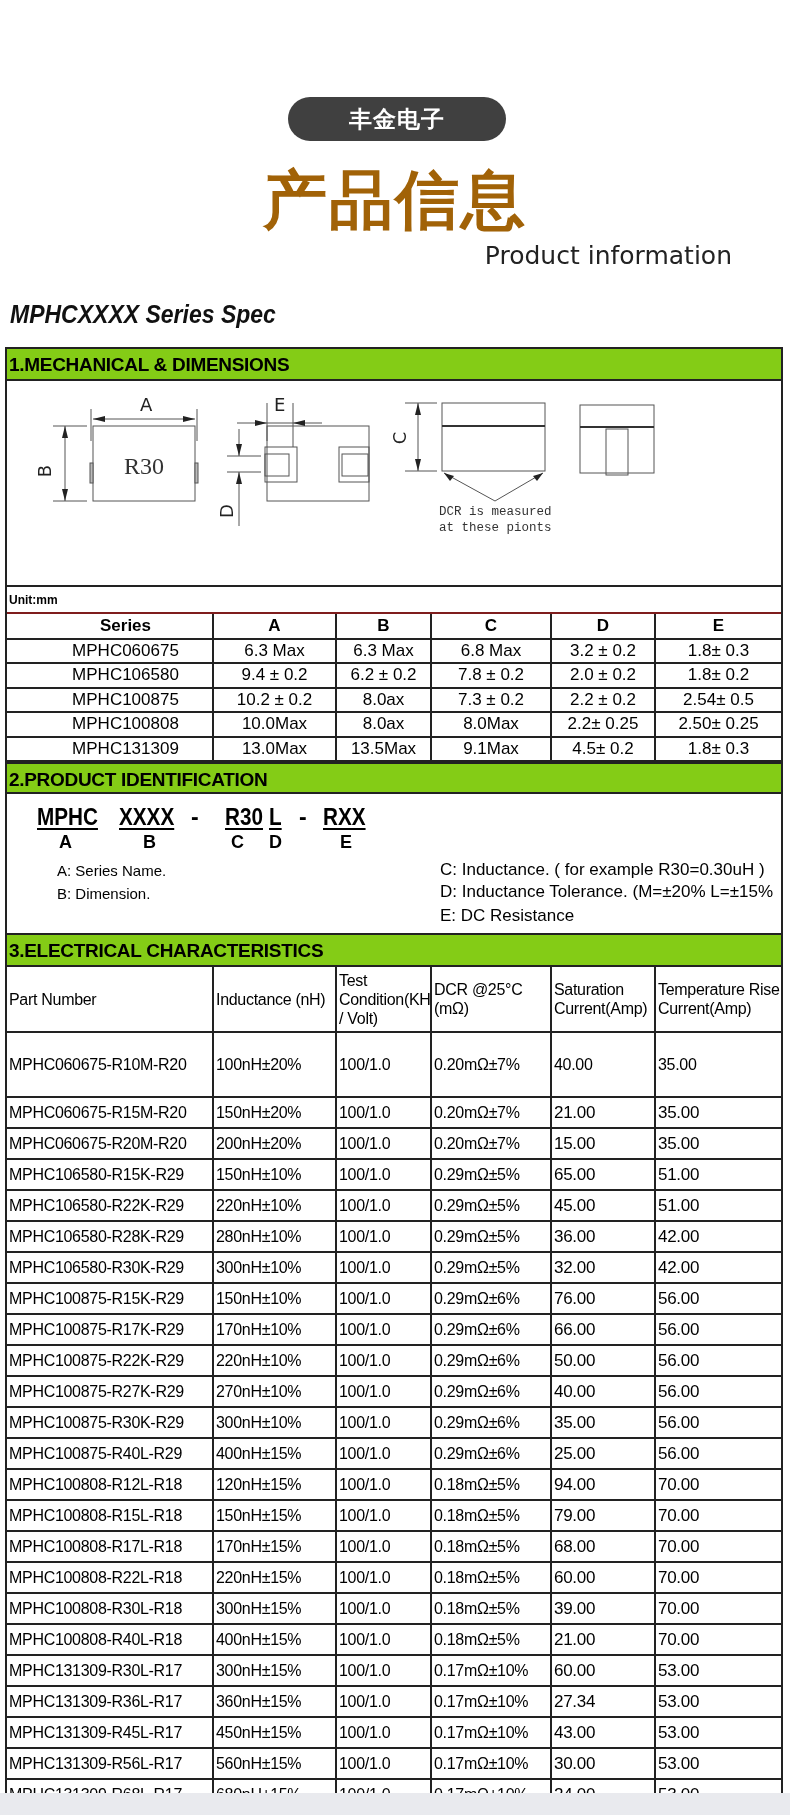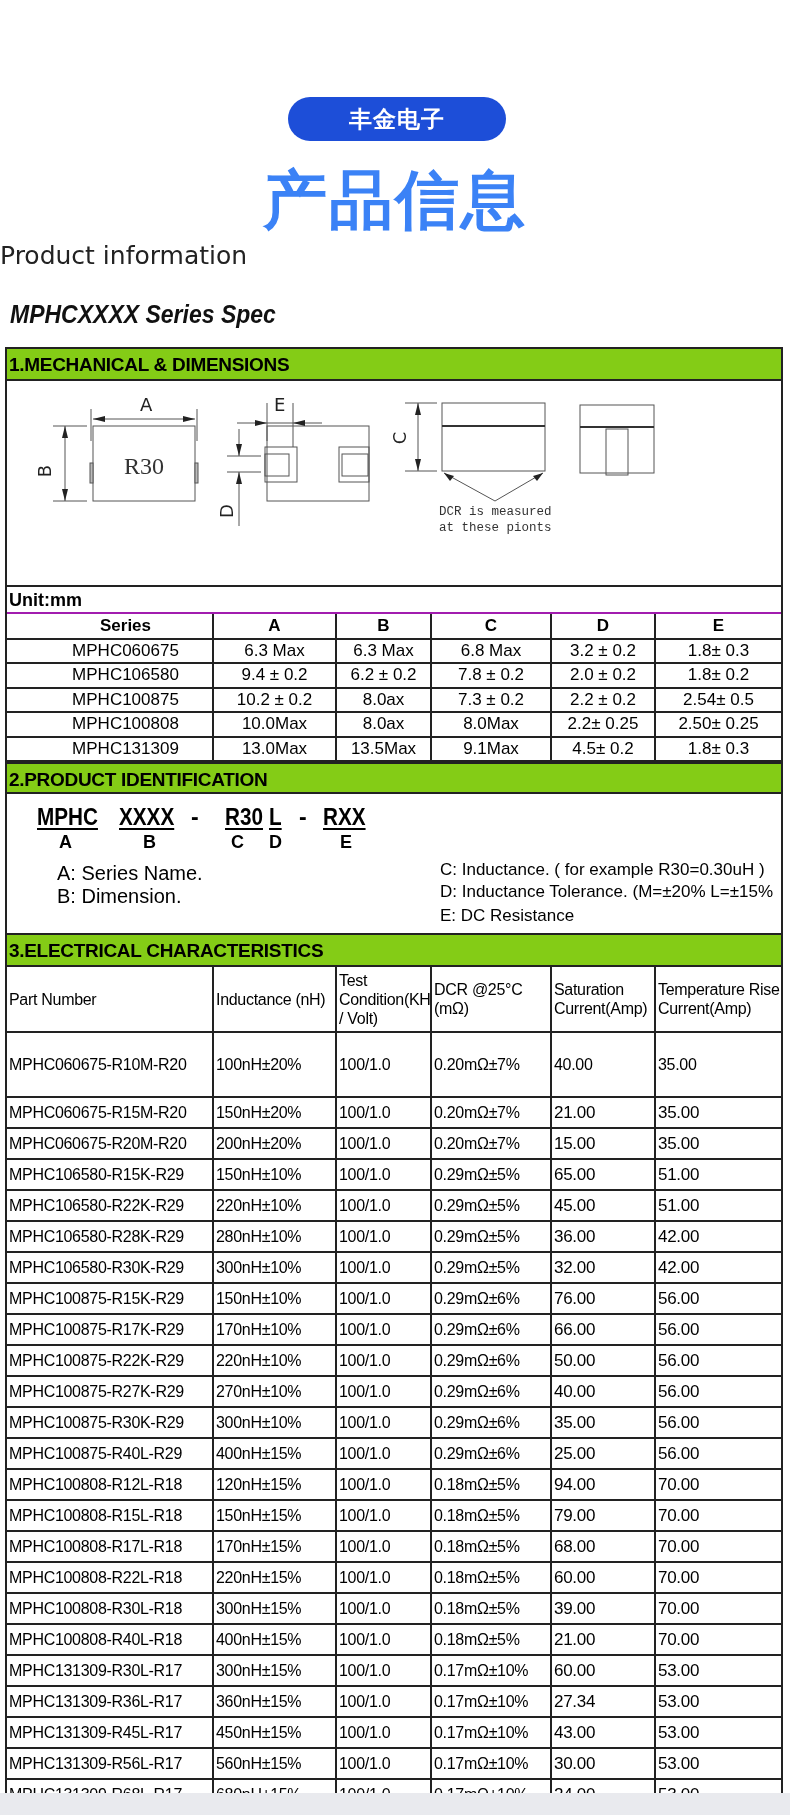--- a/index.html
+++ b/index.html
@@ -1,32 +1,32 @@
 <!DOCTYPE html>
 <html><head>
 <meta charset="utf-8">
 <style>
   * { box-sizing: border-box; margin: 0; padding: 0; }
   html, body { width: 790px; background: #ffffff; }
   body { position: relative; height: 1815px; font-family: "Liberation Sans", sans-serif; color: #000; overflow: hidden; }
 
   .brand-pill {
     position: absolute; left: 288px; top: 97px; width: 218px; height: 44px;
-    background: #1d4ed8; border-radius: 22px;
+    background: #404040; border-radius: 22px;
     color: #fff; font-family: "DejaVu Sans", sans-serif; font-weight: bold;
     font-size: 23px; letter-spacing: 1px;
     display: flex; align-items: center; justify-content: center;
   }
   .hero-title {
     position: absolute; left: 0; width: 790px; top: 160px; text-align: center;
     font-family: "DejaVu Sans", sans-serif; font-weight: bold; font-size: 64px;
-    color: #3b82f6; letter-spacing: 2px; line-height: 80px;
+    color: #a16207; letter-spacing: 2px; line-height: 80px;
   }
   .hero-sub {
-    position: absolute; left: 0; width: 732px; top: 241px; text-align: left;
+    position: absolute; left: 0; width: 732px; top: 241px; text-align: right;
     font-family: "DejaVu Sans", sans-serif; font-size: 25px; color: #222;
   }
   .spec-title {
     position: absolute; left: 10px; top: 300px;
     font-style: italic; font-weight: bold; font-size: 25px; color: #111;
     transform: scaleX(0.92); transform-origin: left;
   }
 
   .sheet {
     position: absolute; left: 5px; top: 347px; width: 778px;
@@ -34,36 +34,36 @@
   }
   .sec-header {
     background: #84cc16; color: #000; font-weight: bold; font-size: 19px;
     height: 32px; line-height: 32px; padding-left: 2px;
     border-bottom: 2px solid #222;
     letter-spacing: -0.3px;
   }
   .drawing { height: 206px; border-bottom: 2px solid #222; position: relative; }
   .drawing svg { position: absolute; left: 0; top: 0; }
 
-  .unit-row { height: 27px; line-height: 27px; font-weight: bold; font-size: 18px; padding-left: 2px; border-bottom: 2px solid #a21caf; }
+  .unit-row { height: 27px; line-height: 27px; font-weight: bold; font-size: 12px; padding-left: 2px; border-bottom: 2px solid #7f1d1d; }
 
   table { border-collapse: collapse; width: 100%; table-layout: fixed; }
   .dim-table td, .dim-table th {
     border: 2px solid #222; text-align: center; font-size: 17px; height: 24.5px; padding: 0;
   }
   .dim-table th { font-weight: bold; }
   .dim-table tr td:first-child, .dim-table tr th:first-child { border-left: none; padding-left: 32px; }
   .dim-table tr td:last-child, .dim-table tr th:last-child { border-right: none; }
   .dim-table tr:first-child th { border-top: none; }
 
   .ident { position: relative; height: 141px; border-bottom: 2px solid #222; }
   .code-part { position: absolute; top: 10px; font-weight: bold; font-size: 23px; text-decoration: underline; text-underline-offset: 3px; transform: scaleX(0.9); transform-origin: left; }
   .code-dash { position: absolute; top: 10px; font-weight: bold; font-size: 23px; }
   .code-letter { position: absolute; top: 38px; font-weight: bold; font-size: 18px; }
-  .ident-note { position: absolute; font-size: 20px; }
+  .ident-note { position: absolute; font-size: 15px; }
   .ident-note.big { font-size: 17px; }
 
   .elec-table td {
     border: 2px solid #222; font-size: 16px; height: 31px; padding: 0 0 0 2px;
     white-space: nowrap; overflow: hidden; letter-spacing: -0.3px;
   }
   .elec-table tr td:first-child { border-left: none; margin-top: 19px; }
   .elec-table tr td:last-child { border-right: none; }
   .elec-table tr:first-child td { border-top: none; height: 65px; font-size: 16px; white-space: normal; line-height: 19px; vertical-align: middle; }
   .elec-table td.num { font-size: 17px; }

